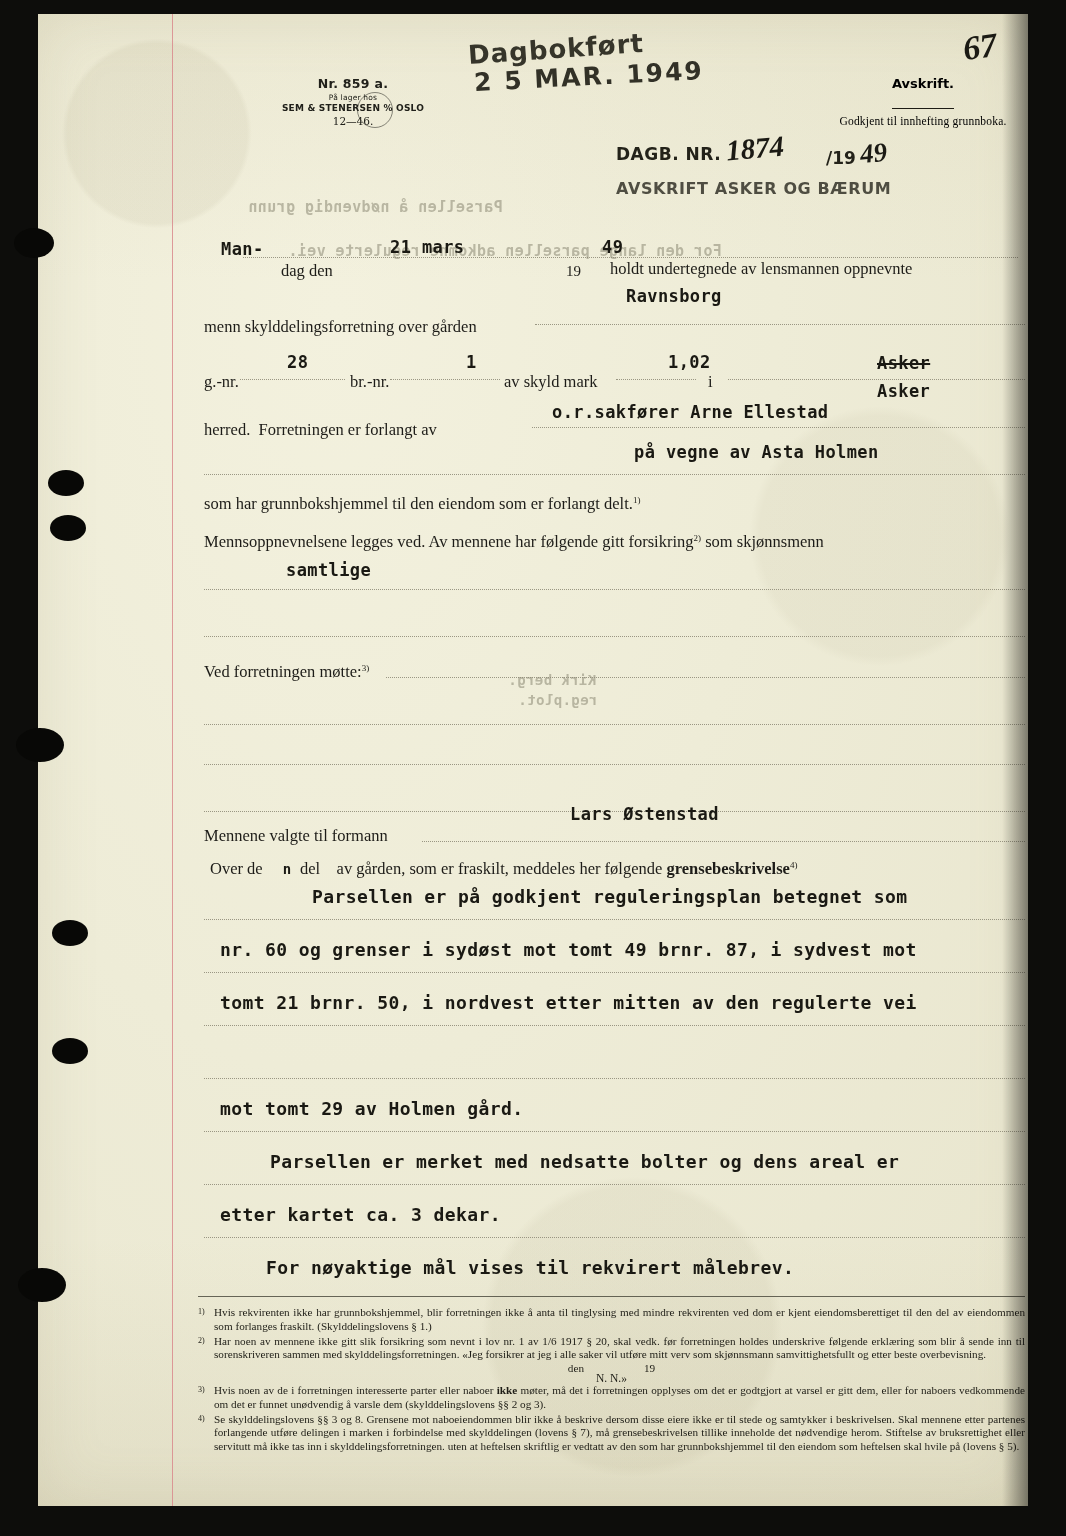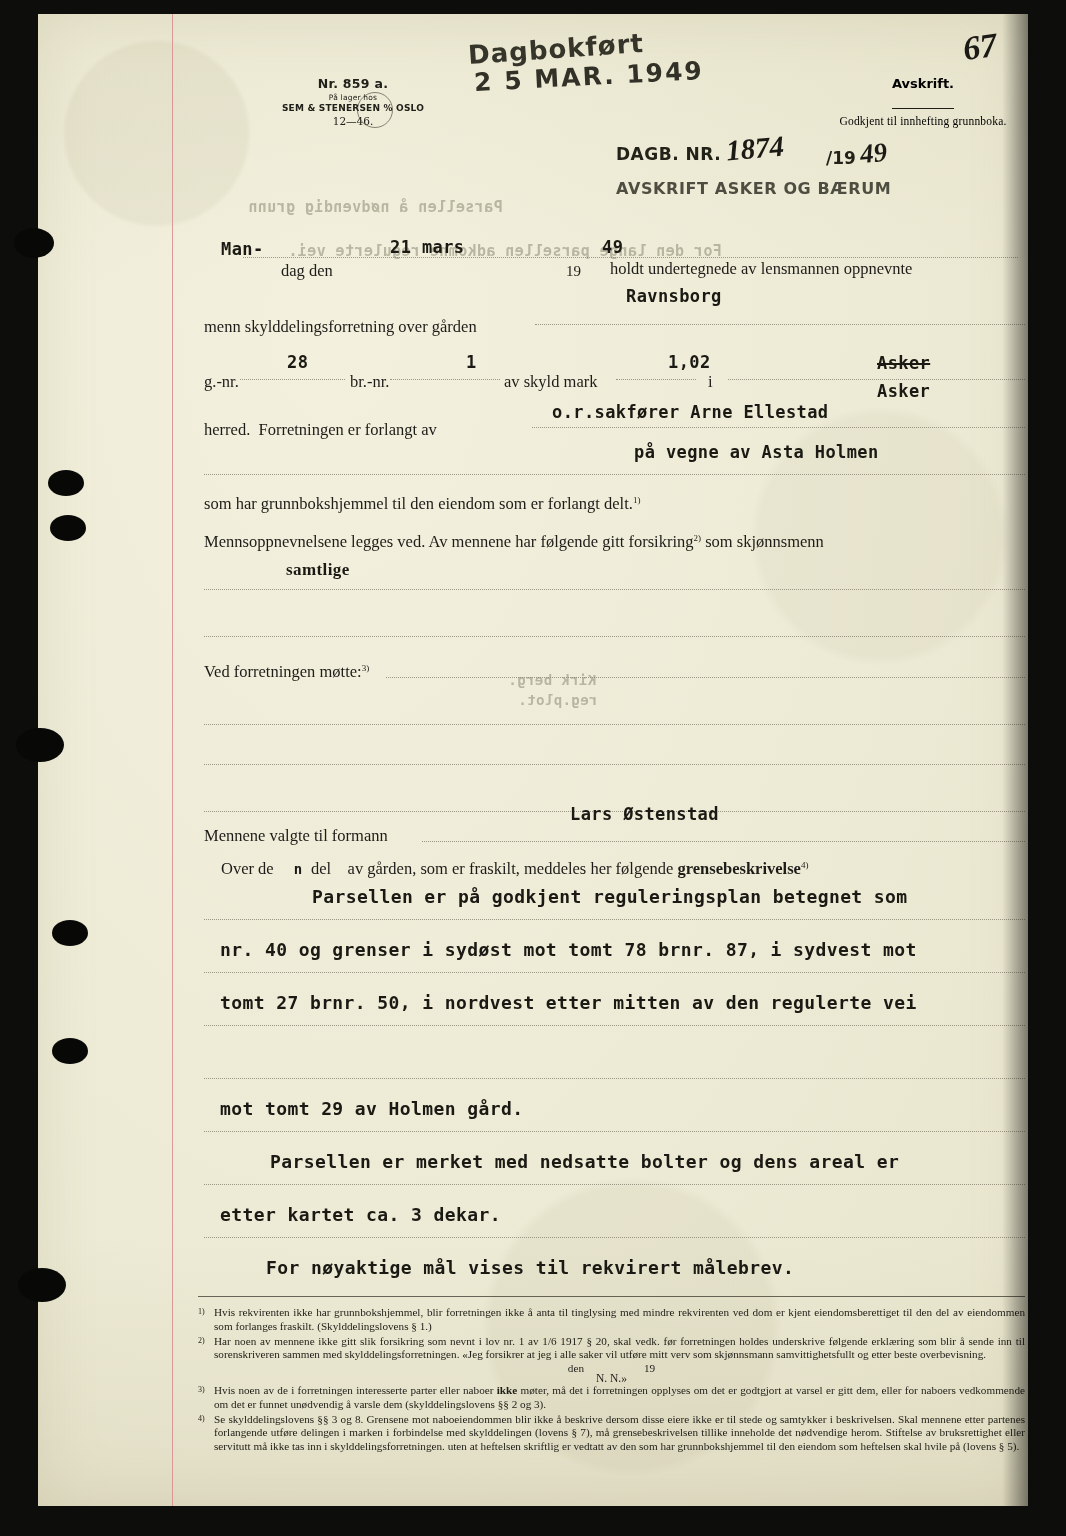--- a/index.html
+++ b/index.html
@@ -182,47 +182,47 @@
     <div class="t serif" style="left:166px;top:406px;font-size:16.5px;">herred.  Forretningen er forlangt av</div>
     <div class="t typed" style="left:498px;top:388px;font-size:17px;">o.r.sakfører Arne Ellestad</div>
 
     <div class="leader" style="left:166px;top:460px;width:821px;"></div>
     <div class="t typed" style="left:580px;top:428px;font-size:17px;">på vegne av Asta Holmen</div>
 
     <div class="t serif" style="left:166px;top:480px;font-size:16.5px;"><span>som har grunnbokshjemmel til den eiendom som er forlangt delt.</span><sup style="font-size:9px;">1)</sup></div>
 
     <div class="t serif" style="left:166px;top:518px;font-size:16.5px;"><span>Mennsoppnevnelsene legges ved. Av mennene har følgende gitt forsikring</span><sup style="font-size:9px;">2)</sup><span> som skjønnsmenn</span></div>
 
-    <div class="t typed" style="left:232px;top:546px;font-size:17px;font-family:Liberation Serif, serif;">samtlige</div>
+    <div class="t typed" style="left:232px;top:546px;font-size:17px;">samtlige</div>
     <div class="leader" style="left:166px;top:575px;width:821px;"></div>
     <div class="leader" style="left:166px;top:622px;width:821px;"></div>
 
     <div class="t serif" style="left:166px;top:648px;font-size:16.5px;"><span>Ved forretningen møtte:</span><sup style="font-size:9px;">3)</sup></div>
     <div class="leader" style="left:348px;top:663px;width:639px;"></div>
     <div class="leader" style="left:166px;top:710px;width:821px;"></div>
     <div class="leader" style="left:166px;top:750px;width:821px;"></div>
     <div class="leader" style="left:166px;top:797px;width:821px;"></div>
 
     <div class="t serif" style="left:166px;top:812px;font-size:16.5px;">Mennene valgte til formann</div>
     <div class="t typed" style="left:516px;top:790px;font-size:17px;">Lars Østenstad</div>
     <div class="leader" style="left:384px;top:827px;width:603px;"></div>
 
-    <div class="t serif" style="left:183px;top:845px;font-size:16.5px;"><span>Over de</span> <span class="typed" style="font-size:14px;">n</span>&nbsp; <span>del</span>&nbsp;&nbsp;&nbsp; <span>av gården, som er fraskilt, meddeles her følgende </span><span class="bold">grensebeskrivelse</span><sup style="font-size:9px;">4)</sup></div>
+    <div class="t serif" style="left:172px;top:845px;font-size:16.5px;"><span>Over de</span> <span class="typed" style="font-size:14px;">n</span>&nbsp; <span>del</span>&nbsp;&nbsp;&nbsp; <span>av gården, som er fraskilt, meddeles her følgende </span><span class="bold">grensebeskrivelse</span><sup style="font-size:9px;">4)</sup></div>
 
     <div class="leader" style="left:166px;top:905px;width:821px;"></div>
     <div class="leader" style="left:166px;top:958px;width:821px;"></div>
     <div class="leader" style="left:166px;top:1011px;width:821px;"></div>
     <div class="leader" style="left:166px;top:1064px;width:821px;"></div>
     <div class="leader" style="left:166px;top:1117px;width:821px;"></div>
     <div class="leader" style="left:166px;top:1170px;width:821px;"></div>
     <div class="leader" style="left:166px;top:1223px;width:821px;"></div>
 
     <div class="t typed" style="left:258px;top:872px;font-size:18px;">Parsellen er på godkjent reguleringsplan betegnet som</div>
-    <div class="t typed" style="left:166px;top:925px;font-size:18px;">nr. 40 og grenser i sydøst mot tomt 78 brnr. 87, i sydvest mot</div>
-    <div class="t typed" style="left:166px;top:978px;font-size:18px;">tomt 27 brnr. 50, i nordvest etter mitten av den regulerte vei</div>
+    <div class="t typed" style="left:166px;top:925px;font-size:18px;">nr. 60 og grenser i sydøst mot tomt 49 brnr. 87, i sydvest mot</div>
+    <div class="t typed" style="left:166px;top:978px;font-size:18px;">tomt 21 brnr. 50, i nordvest etter mitten av den regulerte vei</div>
     <div class="t typed" style="left:166px;top:1084px;font-size:18px;">mot tomt 29 av Holmen gård.</div>
     <div class="t typed" style="left:216px;top:1137px;font-size:18px;">Parsellen er merket med nedsatte bolter og dens areal er</div>
     <div class="t typed" style="left:166px;top:1190px;font-size:18px;">etter kartet ca. 3 dekar.</div>
     <div class="t typed" style="left:212px;top:1243px;font-size:18px;">For nøyaktige mål vises til rekvirert målebrev.</div>
 
     <div id="notes-sep" style="top:1282px;left:160px;width:827px;"></div>
     <div id="notes" style="top:1292px;left:160px;width:827px;">
 
       <div class="note">
         <div class="mk">1)</div>

